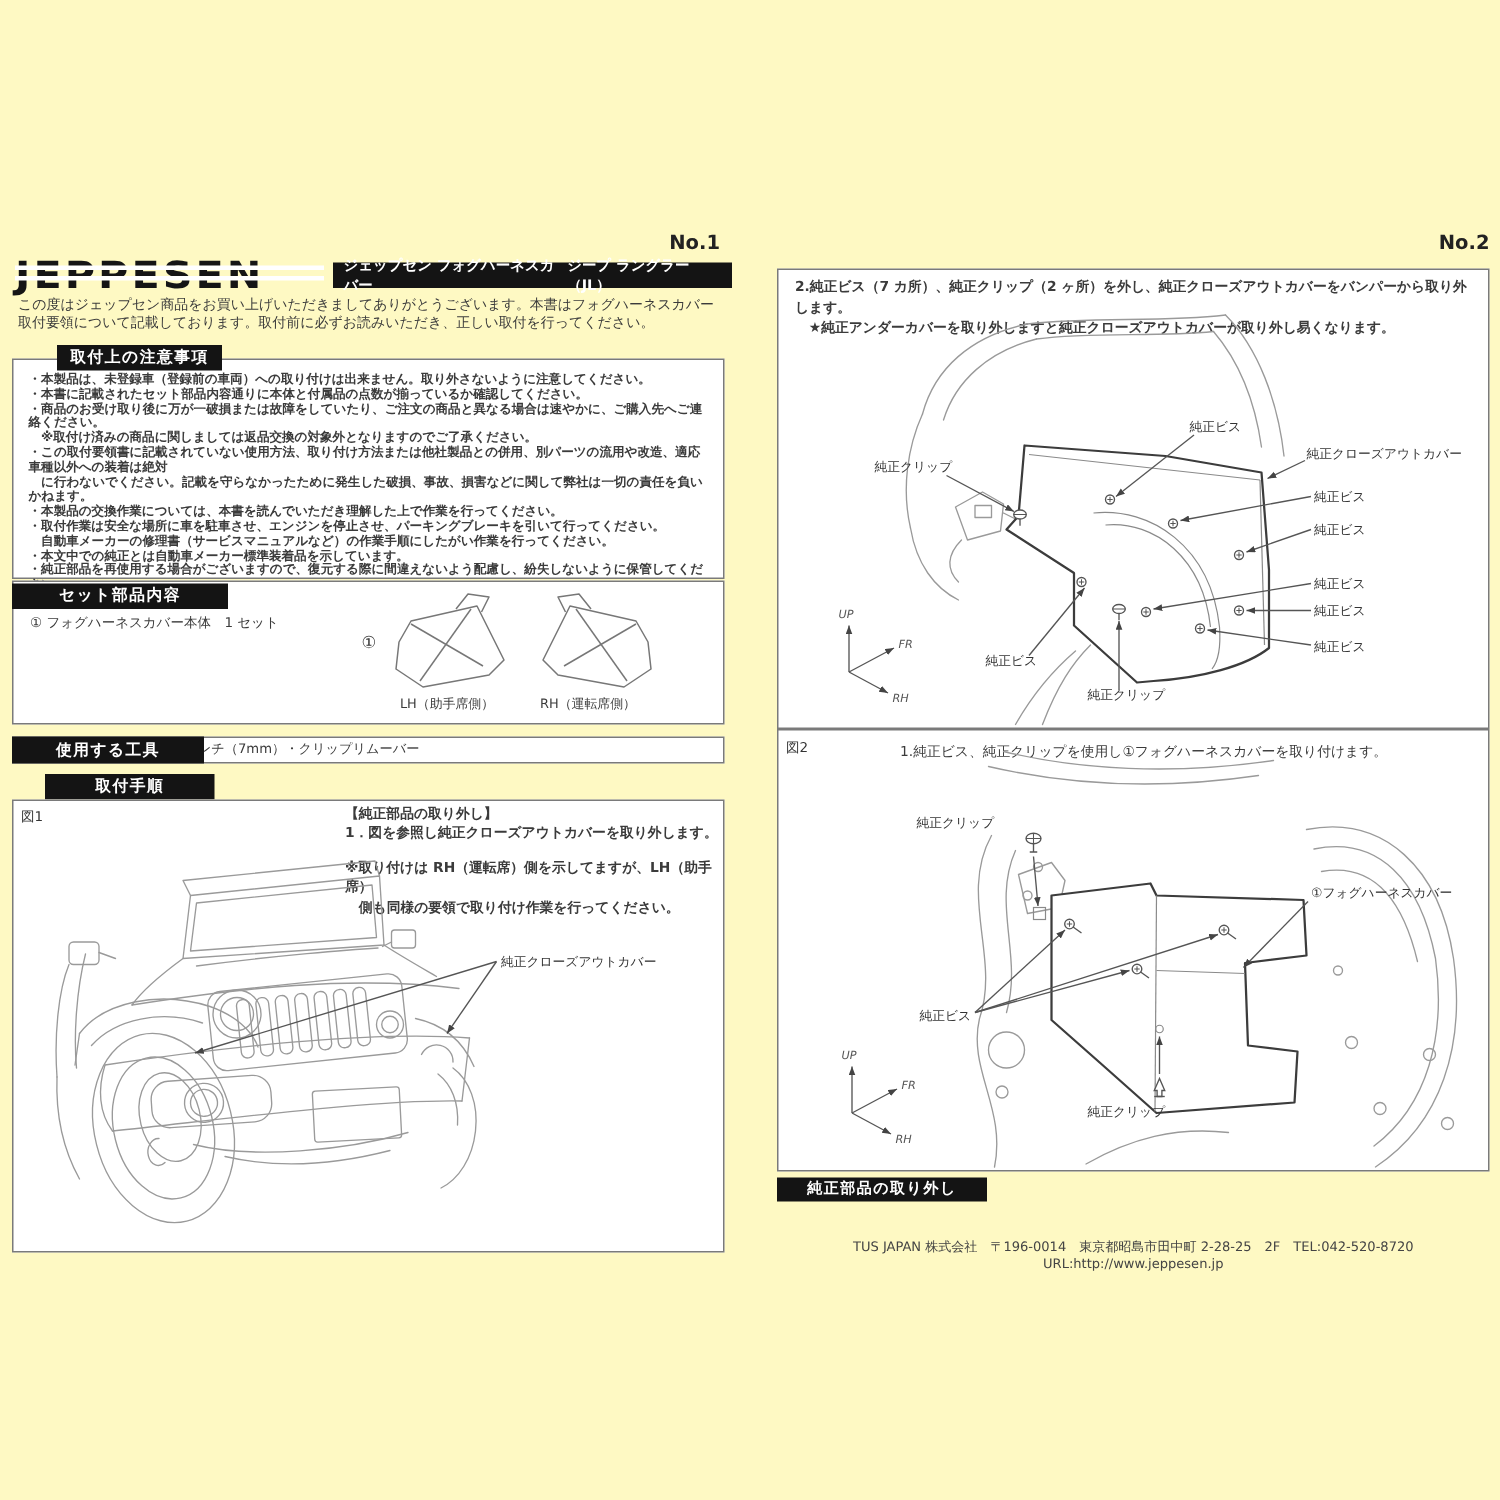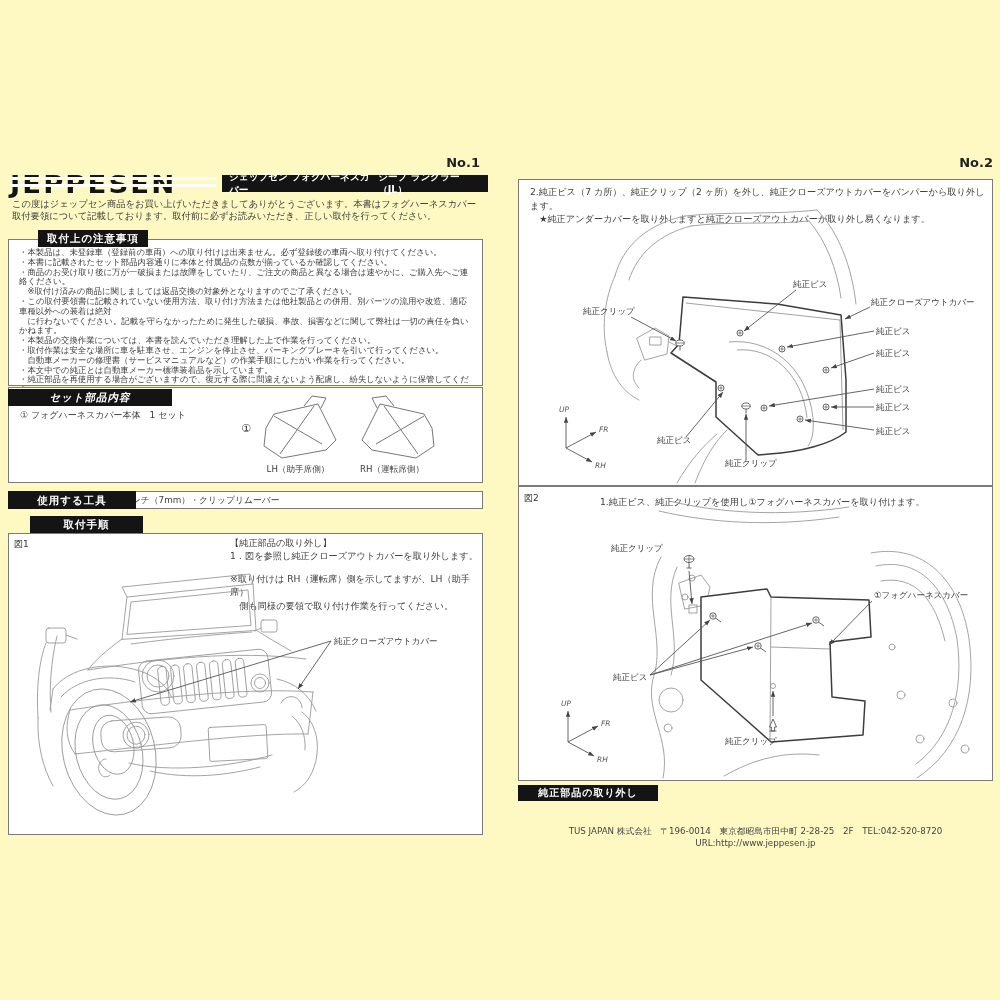--- a/index.html
+++ b/index.html
@@ -4,21 +4,21 @@
 <style>
   html,body{margin:0;padding:0;background:#fff;}
   body{width:1000px;height:1000px;position:relative;font-family:"DejaVu Sans","Liberation Sans",sans-serif;color:#3b3b3b;}
   .canvas{position:absolute;left:0;top:0;width:1000px;height:1000px;background:#fef9c3;overflow:hidden;}
   .abs{position:absolute;}
   .pageno{font-weight:bold;font-size:13px;color:#222;text-align:right;}
   .blackbar{background:#141414;color:#fff;font-weight:bold;font-size:10.5px;text-align:center;line-height:17px;height:17px;letter-spacing:1px;}
   .box{border:1px solid #7a7a7a;background:#fff;box-sizing:border-box;}
   .intro{font-size:9.3px;line-height:12px;margin:0;}
   .bullets{font-size:8.4px;line-height:9.8px;color:#3b3b3b;}
-  .tline{min-height:1em;white-space:pre-wrap;}
+  .tline{min-height:1em;white-space:pre-wrap;font-weight:bold;}
   .proclines{font-size:9.2px;line-height:13.4px;}
   .steptext{font-size:9.2px;line-height:13.6px;}
   .figlabel{font-size:9px;color:#333;}
   .parts-item{font-size:9px;}
   .circnum{font-size:11px;color:#333;}
   .partlabel{font-size:8.6px;text-align:center;}
   .toolline{font-size:8.8px;line-height:17px;}
   .afterline{font-size:8.6px;line-height:11px;}
   .footer{font-size:8.7px;color:#444;text-align:center;}
   
@@ -51,40 +51,40 @@
 
   <div class="badge">
     <span>ジェップセン フォグハーネスカバー</span>
     <span>ジープ ラングラー（JL）</span>
   </div>
 
   <p class="abs intro" style="left:12px;top:198px;width:473px;">この度はジェップセン商品をお買い上げいただきましてありがとうございます。本書はフォグハーネスカバー取付要領について記載しております。取付前に必ずお読みいただき、正しい取付を行ってください。</p>
 
   <div class="abs box" style="left:8px;top:239px;width:475px;height:147px;">
     <div class="bullets" style="padding:8px 10px 0 10px;">
-        <div class="tline">・本製品は、未登録車（登録前の車両）への取り付けは出来ません。必ず登録後の車両へ取り付けてください。</div>
+        <div class="tline">・本製品は、未登録車（登録前の車両）への取り付けは出来ません。取り外さないように注意してください。</div>
         <div class="tline">・本書に記載されたセット部品内容通りに本体と付属品の点数が揃っているか確認してください。</div>
         <div class="tline">・商品のお受け取り後に万が一破損または故障をしていたり、ご注文の商品と異なる場合は速やかに、ご購入先へご連絡ください。</div>
         <div class="tline">　※取付け済みの商品に関しましては返品交換の対象外となりますのでご了承ください。</div>
         <div class="tline">・この取付要領書に記載されていない使用方法、取り付け方法または他社製品との併用、別パーツの流用や改造、適応車種以外への装着は絶対</div>
         <div class="tline">　に行わないでください。記載を守らなかったために発生した破損、事故、損害などに関して弊社は一切の責任を負いかねます。</div>
         <div class="tline">・本製品の交換作業については、本書を読んでいただき理解した上で作業を行ってください。</div>
         <div class="tline">・取付作業は安全な場所に車を駐車させ、エンジンを停止させ、パーキングブレーキを引いて行ってください。</div>
         <div class="tline">　自動車メーカーの修理書（サービスマニュアルなど）の作業手順にしたがい作業を行ってください。</div>
         <div class="tline">・本文中での純正とは自動車メーカー標準装着品を示しています。</div>
         <div class="tline">・純正部品を再使用する場合がございますので、復元する際に間違えないよう配慮し、紛失しないように保管してください。</div>
         <div class="tline">・本書で指示した部品以外は、取り外さないように注意してください。</div>
         <div class="tline">・全ての作業は作業服、作業帽、作業用ゴーグル、作業用手袋を着用し行ってください。</div>
         <div class="tline">・注意事項の未読、注意不足による損害の責任は一切負いかねます。</div>
       </div>
   </div>
   <div class="abs blackbar" style="left:38px;top:230px;width:110px;">取付上の注意事項</div>
 
   <div class="abs box" style="left:8px;top:387px;width:475px;height:96px;"></div>
-  <div class="abs blackbar" style="left:8px;top:389px;width:164px;font-style:italic;">セット部品内容</div>
+  <div class="abs blackbar" style="left:8px;top:389px;width:144px;">セット部品内容</div>
   <div class="abs parts-item" style="left:20px;top:409px;">① フォグハーネスカバー本体　1 セット</div>
   <div class="abs circnum" style="left:241px;top:422px;">①</div>
   <svg class="abs" style="left:252px;top:392px;" width="190" height="70" viewBox="0 0 190 70">
     <defs>
       <g id="prt" stroke="#777" fill="none" stroke-width="1" stroke-linejoin="round">
         <path d="M44,12 L52,2 L66,4 L61,14"></path>
         <path d="M6,34 L14,20 L58,10 L76,46 L66,56 L22,64 L4,52 Z"></path>
         <path d="M14,22 L62,50"></path>
         <path d="M54,12 L20,60"></path>
       </g>

